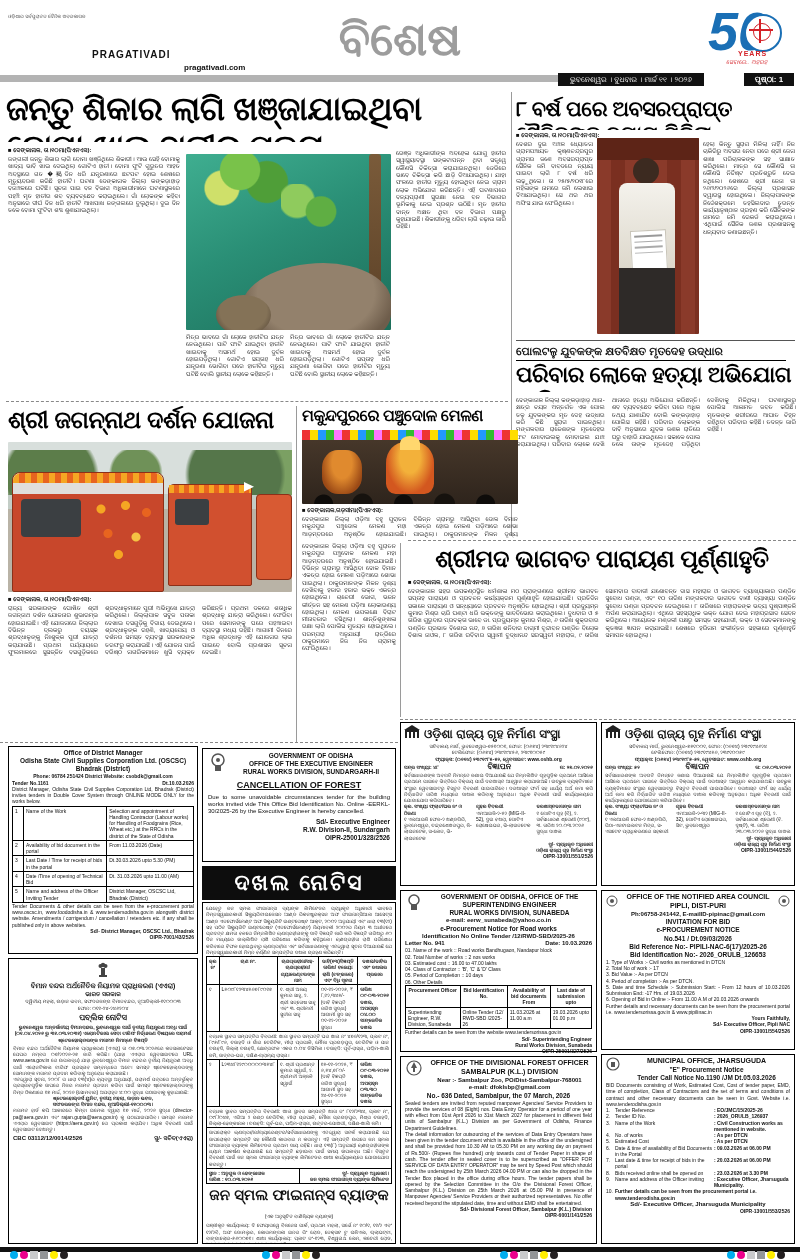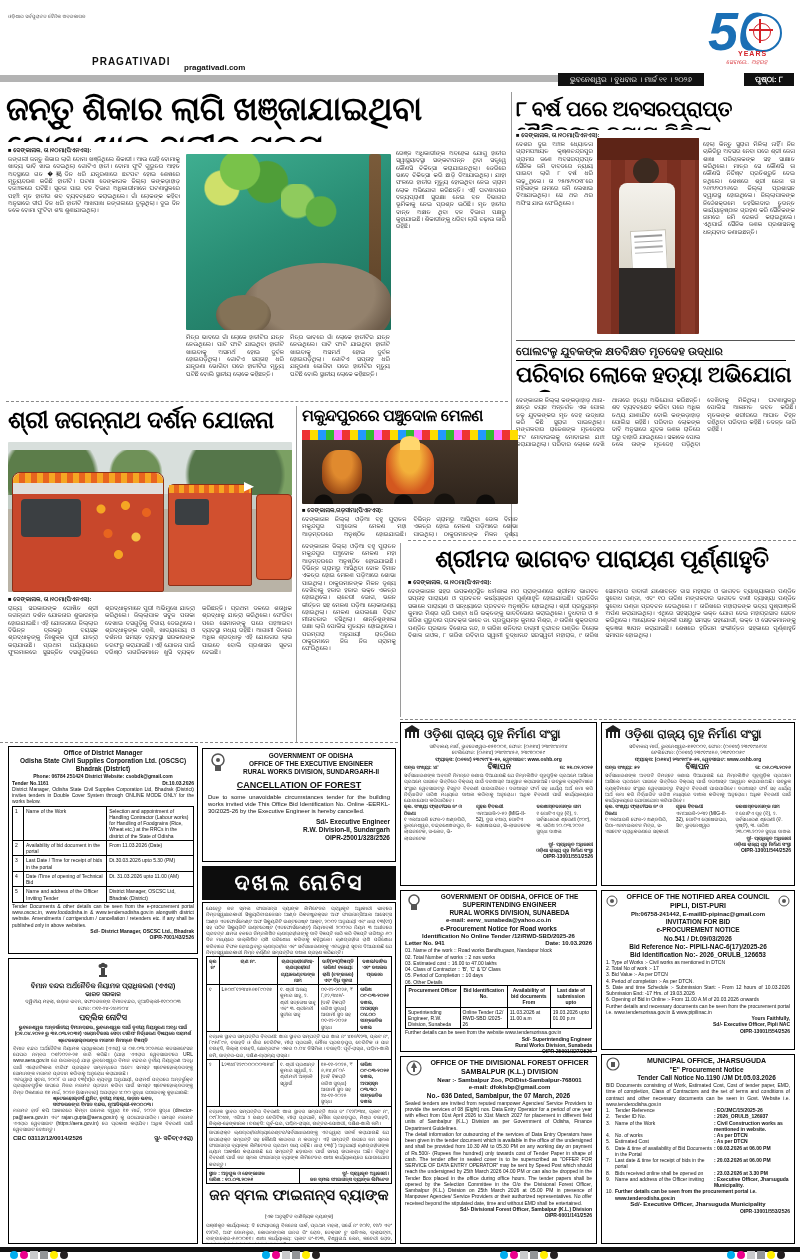--- a/index.html
+++ b/index.html
@@ -29,38 +29,39 @@
   .dotrow{display:flex;gap:2px;align-items:center;}
   .dot{width:8px;height:8px;border-radius:50%;}
   .sq{width:8px;height:8px;}
 </style>
 </head>
 <body>
 
 <div id="page">
 
   <div class="abs t5" style="left:8px;top:13px;width:170px;color:#333;">ଓଡ଼ିଶାର ସର୍ବପୁରାତନ ଦୈନିକ ଖବରକାଗଜ</div>
-  <div class="abs bold" style="left:92px;top:56px;font-size:10px;letter-spacing:1px;">PRAGATIVADI</div>
+  <div class="abs bold" style="left:92px;top:49px;font-size:10px;letter-spacing:1px;">PRAGATIVADI</div>
   <div class="abs bold" style="left:184px;top:63px;font-size:8px;">pragativadi.com</div>
 
+  <div class="abs" style="left:280px;top:14px;width:240px;height:56px;font-weight:900;font-size:46px;line-height:1.1;color:#9c9c9c;text-align:center;">ବିଶେଷ</div>
 
   <div class="abs" style="left:708px;top:6px;width:86px;height:62px;">
     <div class="abs" style="left:0;top:-2px;font-size:54px;line-height:1;font-weight:900;color:#1a6fb5;font-style:italic;">50</div>
     <div class="abs" style="left:36px;top:8px;width:34px;height:34px;border:2px solid #1a6fb5;border-radius:50%;background:#fff;">
       <div class="abs" style="left:7px;top:7px;width:16px;height:16px;border:1.5px solid #d42027;border-radius:50%;"></div>
       <div class="abs" style="left:13px;top:3px;width:1.5px;height:24px;background:#d42027;"></div>
       <div class="abs" style="left:3px;top:13px;width:24px;height:1.5px;background:#d42027;"></div>
     </div>
     <div class="abs bold" style="left:30px;top:44px;font-size:7px;color:#d42027;letter-spacing:1px;">YEARS</div>
     <div class="abs" style="left:18px;top:53px;font-size:6px;color:#d42027;font-style:italic;">ସେବାରେ.. ଅହରହ</div>
   </div>
 
   <div class="abs" style="left:0;top:75px;width:568px;height:7px;background:#b3b3b3;"></div>
   <div class="abs ctr" style="left:558px;top:73px;width:146px;height:13px;background:#111;color:#fff;font-size:7.5px;line-height:13px;">ଭୁବନେଶ୍ୱର । ବୁଧବାର । ମାର୍ଚ୍ଚ ୧୧ । ୨୦୨୬</div>
-  <div class="abs ctr" style="left:744px;top:73px;width:50px;height:13px;background:#111;color:#fff;font-size:8px;line-height:13px;font-weight:bold;">ପୃଷ୍ଠା: ୮</div>
+  <div class="abs ctr" style="left:744px;top:73px;width:50px;height:13px;background:#111;color:#fff;font-size:8px;line-height:13px;font-weight:bold;">ପୃଷ୍ଠା: 1</div>
 
   <div class="abs hl clip" style="left:6px;top:90px;width:502px;height:52px;font-size:33px;line-height:1.15;">ଜନ୍ତୁ ଶିକାର ଲାଗି ଖଞ୍ଜାଯାଇଥିବା ବୋମା ଖାଇ ହାତୀର ମୃତ୍ୟୁ</div>
   <div class="abs bold t6" style="left:8px;top:147px;width:170px;">■ ଦେଙ୍କାନାଳ, ତା।୧୦ମା(ପିଏନଏସ):</div>
   <div class="abs t6 j clip" style="left:8px;top:156px;width:172px;height:242px;">ଜଙ୍ଗଲୀ ଜନ୍ତୁ ଶିକାର ଲାଗି ବୋମା ଖଞ୍ଜିଥିଲେ ଶିକାରୀ। ଆଉ ସେହି ବୋମାକୁ ଖାଦ୍ୟ ଭାବି ଖାଇ ଦେଇଥିଲା ଗୋଟିଏ ହାତୀ। ବୋମା ଫୁଟି ଗୁରୁତର ଆହତ ଅବସ୍ଥାରେ ଗତ �褐ଦିନ ଧରି ଯନ୍ତ୍ରଣାରେ ଛଟପଟ ହୋଇ ଶେଷରେ ମୃତ୍ୟୁବରଣ କରିଛି ହାତୀଟି। ଘଟଣା ଦେଙ୍କାନାଳ ଜିଲ୍ଲା କଙ୍କଡ଼ାହାଡ଼ ବନାଞ୍ଚଳରେ ଘଟିଛି। ସୂଚନା ପାଇ ବନ ବିଭାଗ ଅଧିକାରୀମାନେ ଘଟଣାସ୍ଥଳରେ ପହଞ୍ଚି ମୃତ ହାତୀର ଶବ ବ୍ୟବଚ୍ଛେଦ କରାଇଥିଲେ। ଗାଁ ଲୋକଙ୍କ କହିବା ଅନୁସାରେ ଦୀର୍ଘ ଦିନ ଧରି ହାତୀଟି ଆଖପାଖ ଜଙ୍ଗଲରେ ବୁଲୁଥିଲା। ଦୁଇ ଦିନ ତଳେ ବୋମା ଫୁଟିବା ଶବ୍ଦ ଶୁଣାଯାଇଥିଲା।</div>
 
   <div class="abs photo" style="left:186px;top:154px;width:205px;height:176px;background:linear-gradient(155deg,#3fae90 0%,#2a8f76 45%,#1c6e5a 100%);">
     <div class="abs" style="right:10px;top:0;width:12px;height:100%;background:linear-gradient(#7a5b3a,#5a4026);border-radius:3px;"></div>
     <div class="abs" style="left:18px;top:-8px;width:90px;height:60px;background:radial-gradient(circle at 40% 40%,#79c24a 0 30%,transparent 32%),radial-gradient(circle at 70% 60%,#4f9e38 0 28%,transparent 30%),radial-gradient(circle at 20% 70%,#cfe06a 0 20%,transparent 22%);"></div>
     <div class="abs" style="left:95px;top:30px;width:80px;height:55px;background:radial-gradient(circle at 50% 50%,#5fae43 0 30%,transparent 33%),radial-gradient(circle at 20% 30%,#8fcb5d 0 22%,transparent 25%);"></div>
     <div class="abs" style="left:55px;bottom:-18px;width:150px;height:85px;background:radial-gradient(ellipse at 50% 35%,#93816c 0 55%,#6e5d4b 75%);border-radius:55% 45% 40% 40%;"></div>

